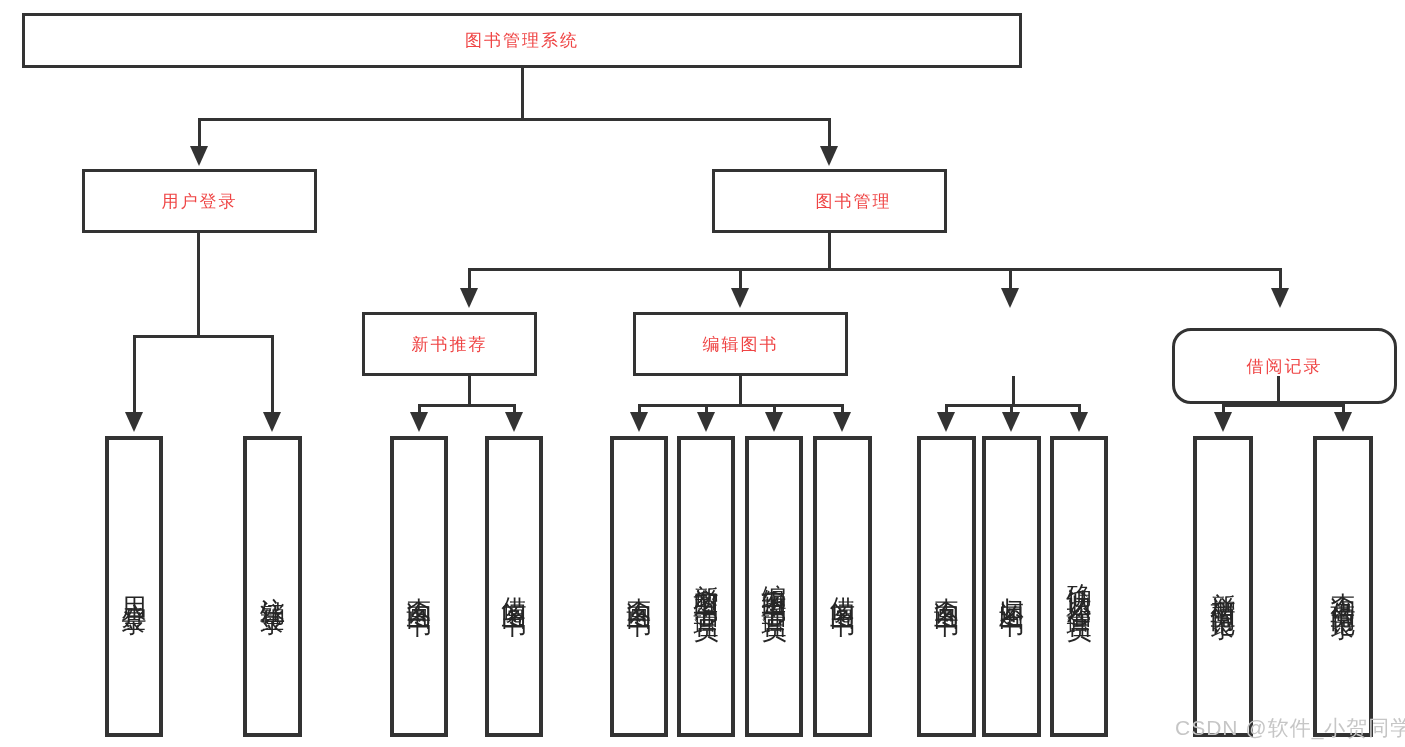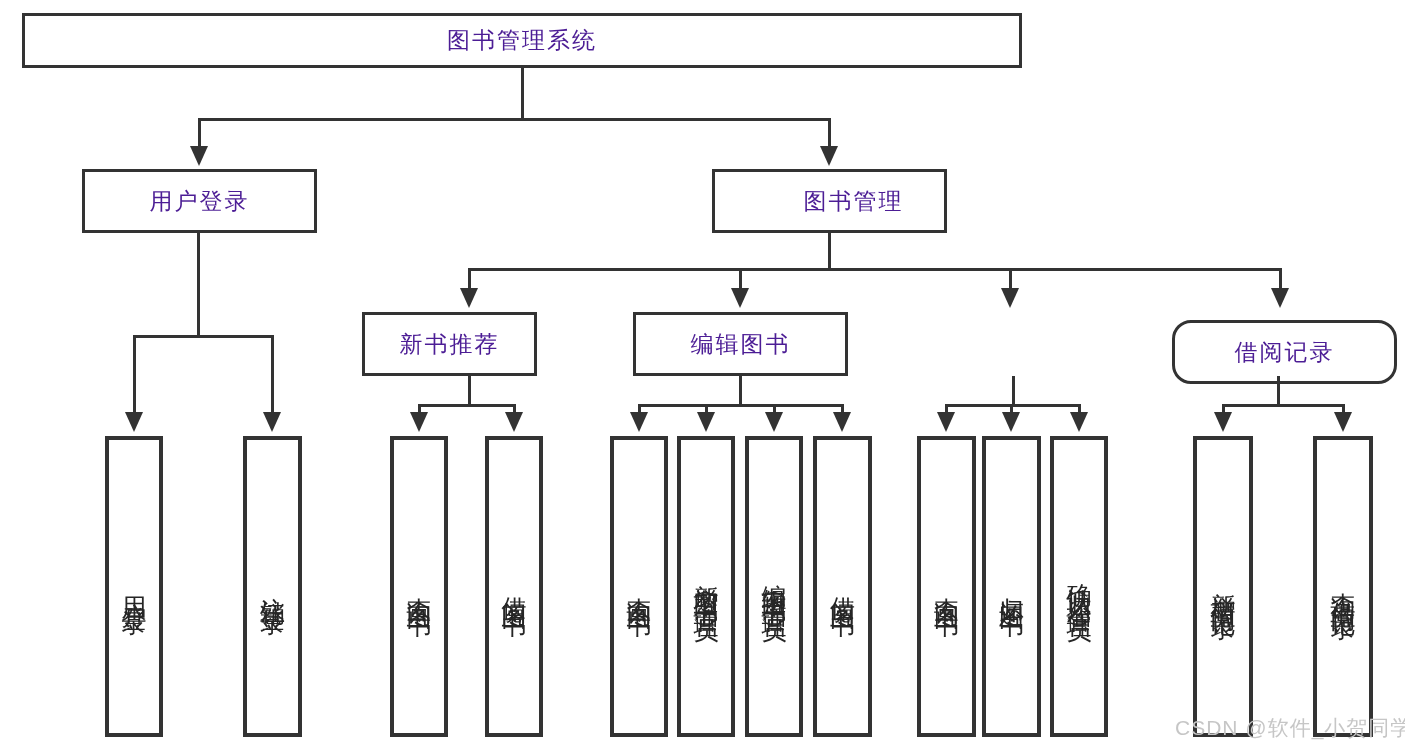--- a/index.html
+++ b/index.html
@@ -5,21 +5,21 @@
   html,body{margin:0;padding:0;background:#ffffff;}
   .stage{
     position:relative;width:1405px;height:747px;background:#ffffff;overflow:hidden;
     font-family:"Liberation Sans","DejaVu Sans",sans-serif;
   }
   .box{
     position:absolute;box-sizing:border-box;border:3px solid #333333;background:#ffffff;
     display:flex;align-items:center;justify-content:center;
   }
   .leaf{border-width:4px;}
-  .hlabel{font-size:23px;letter-spacing:2px;color:#4c1d95;white-space:nowrap;}
+  .hlabel{font-size:17px;letter-spacing:2px;color:#ef4444;white-space:nowrap;}
   .vlabel{
     writing-mode:vertical-rl;text-orientation:mixed;
     font-size:25px;letter-spacing:5px;color:#262626;line-height:1;
   }
   .v{position:absolute;width:3px;background:#333333;}
   .h{position:absolute;height:3px;background:#333333;}
   .arw{
     position:absolute;width:0;height:0;
     border-left:9px solid transparent;border-right:9px solid transparent;
     border-top:20px solid #333333;
@@ -69,21 +69,21 @@
   <div class="arw" style="left:1001px;top:288px;"></div>
   <div class="v" style="left:1279px;top:268px;height:22px;"></div>
   <div class="arw" style="left:1271px;top:288px;"></div>
 
   <div class="box" style="left:362px;top:312px;width:175px;height:64px;text-align:right;">
     <span class="hlabel">新书推荐</span>
   </div>
   <div class="box" style="left:633px;top:312px;width:215px;height:64px;">
     <span class="hlabel">编辑图书</span>
   </div>
-  <div class="box" style="left:1172px;top:320px;width:225px;height:64px;border-radius:19px;">
+  <div class="box" style="left:1172px;top:328px;width:225px;height:76px;border-radius:19px;">
     <span class="hlabel">借阅记录</span>
   </div>
 
   <div class="v" style="left:468px;top:376px;height:30px;"></div>
   <div class="h" style="left:418px;top:404px;width:98px;"></div>
   <div class="v" style="left:418px;top:404px;height:10px;"></div>
   <div class="arw" style="left:410px;top:412px;"></div>
   <div class="v" style="left:513px;top:404px;height:10px;"></div>
   <div class="arw" style="left:505px;top:412px;"></div>
 

